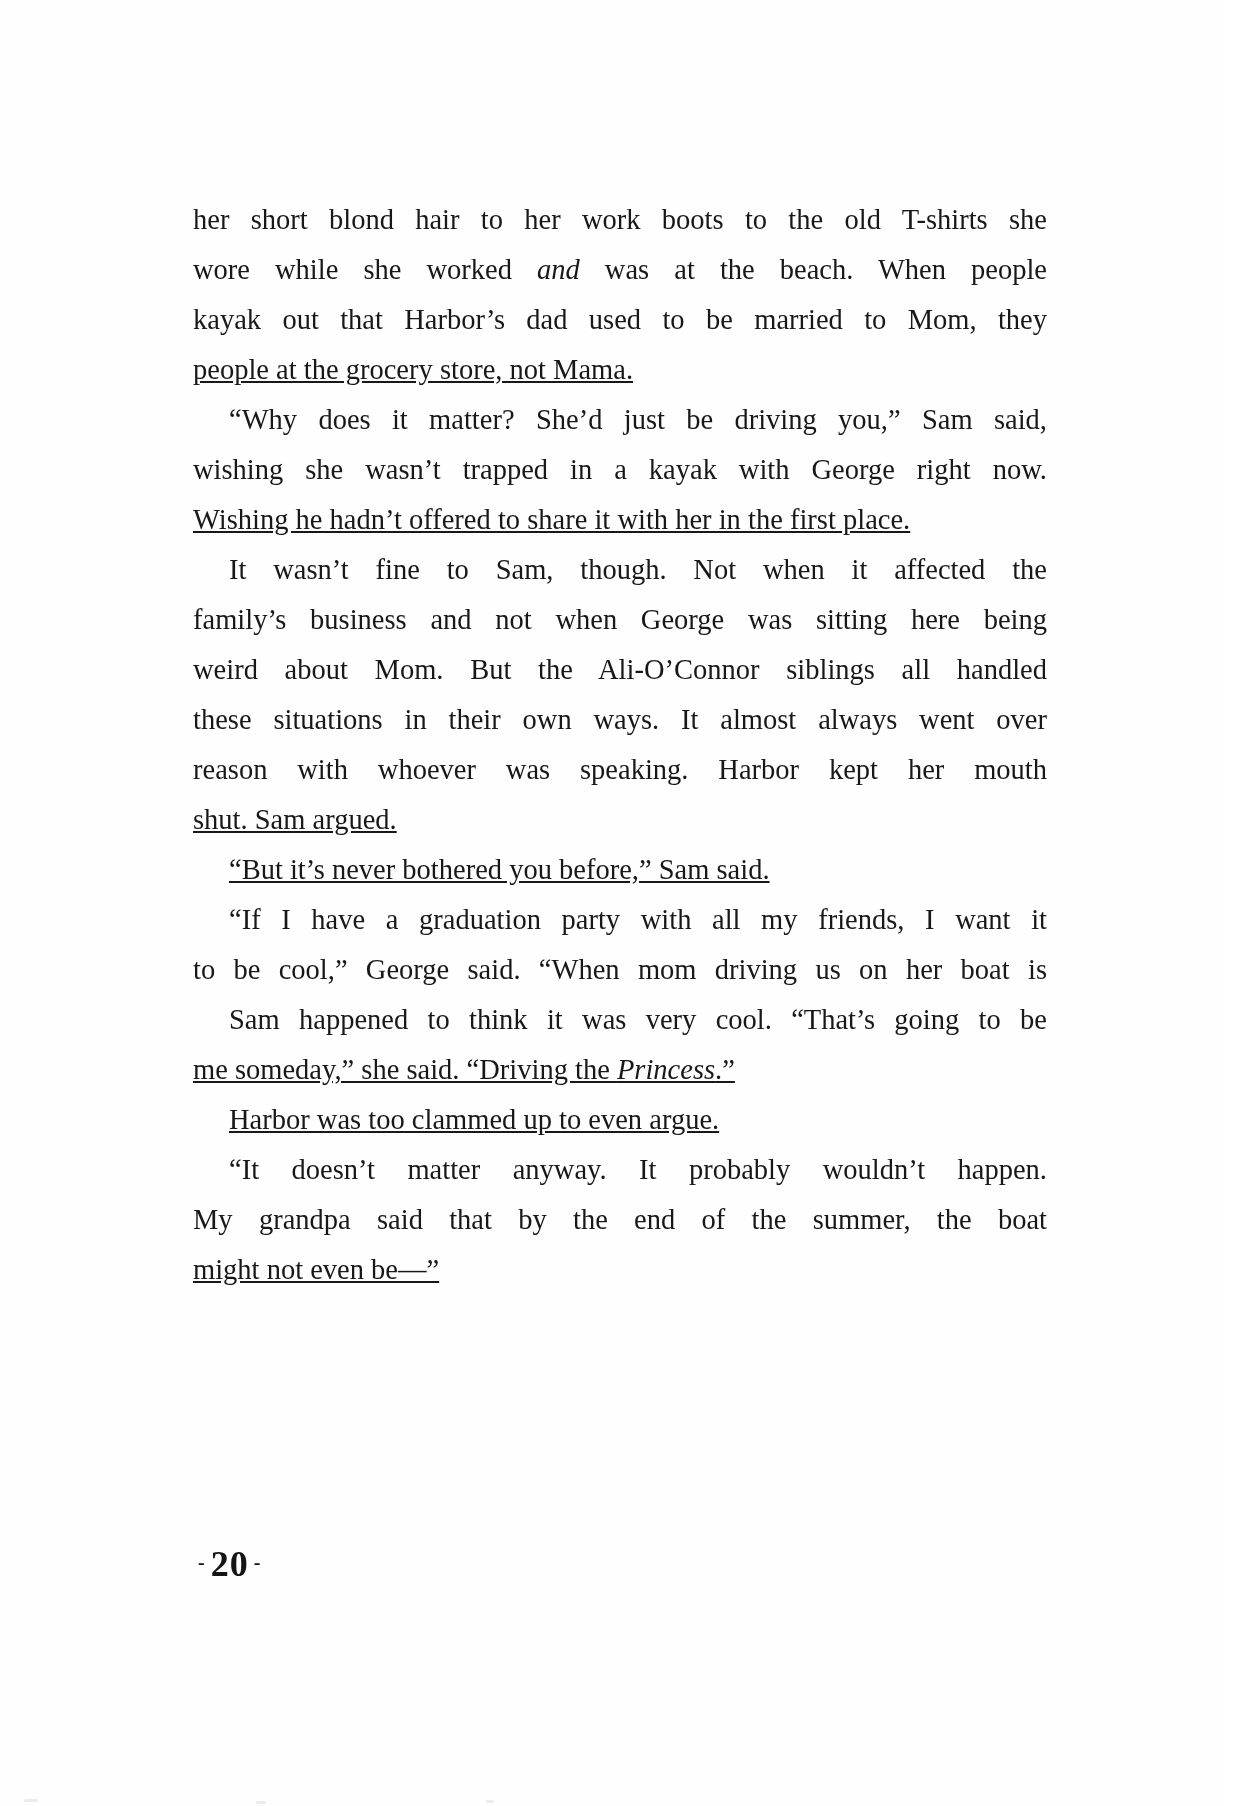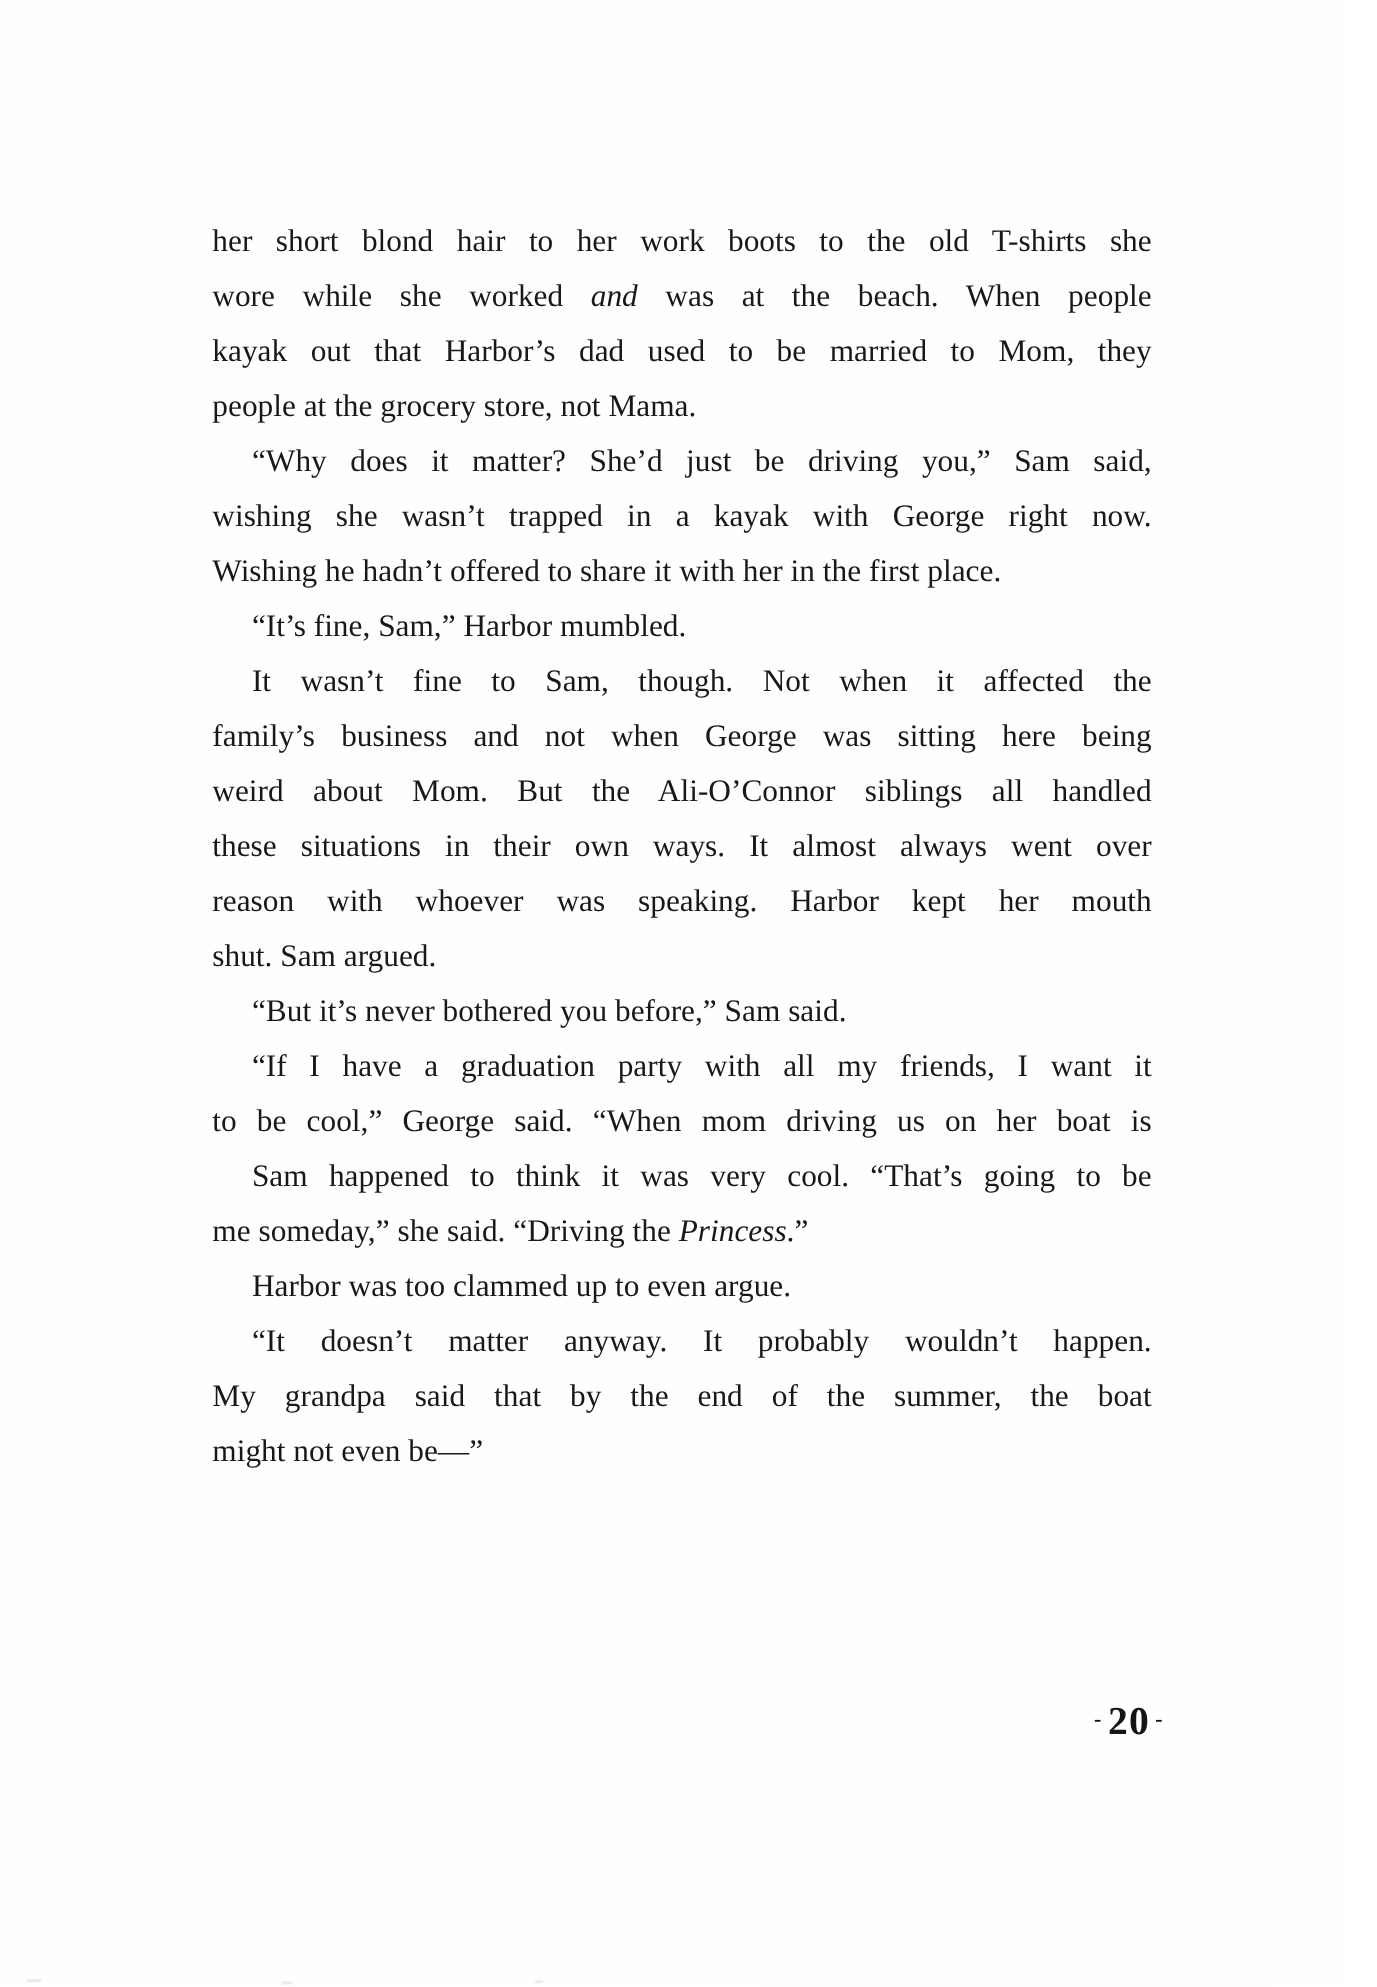--- a/index.html
+++ b/index.html
@@ -27,33 +27,34 @@
   }
   .line {
     height: 50px;
     white-space: nowrap;
     text-align: justify;
     text-align-last: justify;
   }
   .line.last {
     text-align: left;
     text-align-last: left;
+    text-decoration: underline;
   }
   .line.indent {
     text-indent: 36px;
   }
   .line em {
     font-style: italic;
   }
   .folio {
     position: absolute;
-    left: 209px;
+    left: 193px;
     top: 1543px;
     width: 854px;
-    text-align: right;
+    text-align: left;
     font-size: 36px;
     font-weight: 700;
     color: #141414;
     letter-spacing: 1px;
   }
   .folio .dash {
     font-size: 20px;
     font-weight: 600;
     vertical-align: 7px;
     padding: 0 5px;
@@ -73,21 +74,20 @@
 
 <div class="page">
   <div class="text-block" id="text-block">
       <div class="line"><span>her short blond hair to her work boots to the old T-shirts she</span></div>
       <div class="line"><span>wore while she worked </span><em>and</em><span> was at the beach. When people</span></div>
       <div class="line"><span>kayak out that Harbor’s dad used to be married to Mom, they</span></div>
       <div class="line last"><span>people at the grocery store, not Mama.</span></div>
       <div class="line indent"><span>“Why does it matter? She’d just be driving you,” Sam said,</span></div>
       <div class="line"><span>wishing she wasn’t trapped in a kayak with George right now.</span></div>
       <div class="line last"><span>Wishing he hadn’t offered to share it with her in the first place.</span></div>
-      <div class="line last indent"><span>“It’s fine, Sam,” Harbor mumbled.</span></div>
       <div class="line indent"><span>It wasn’t fine to Sam, though. Not when it affected the</span></div>
       <div class="line"><span>family’s business and not when George was sitting here being</span></div>
       <div class="line"><span>weird about Mom. But the Ali-O’Connor siblings all handled</span></div>
       <div class="line"><span>these situations in their own ways. It almost always went over</span></div>
       <div class="line"><span>reason with whoever was speaking. Harbor kept her mouth</span></div>
       <div class="line last"><span>shut. Sam argued.</span></div>
       <div class="line last indent"><span>“But it’s never bothered you before,” Sam said.</span></div>
       <div class="line indent"><span>“If I have a graduation party with all my friends, I want it</span></div>
       <div class="line"><span>to be cool,” George said. “When mom driving us on her boat is</span></div>
       <div class="line indent"><span>Sam happened to think it was very cool. “That’s going to be</span></div>

